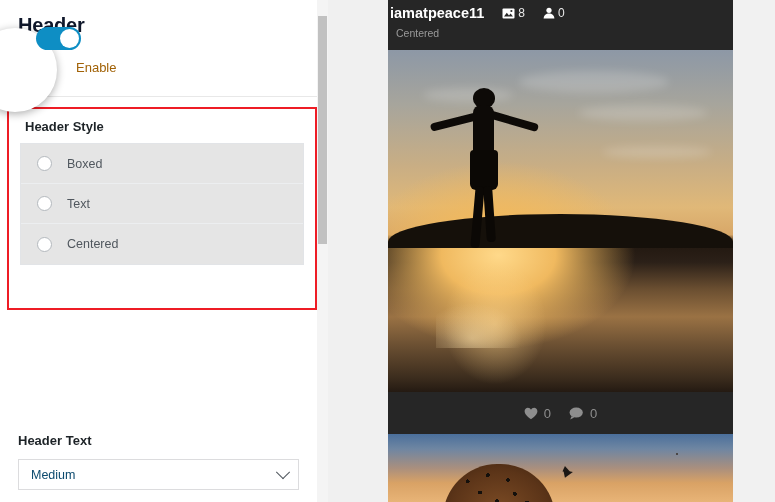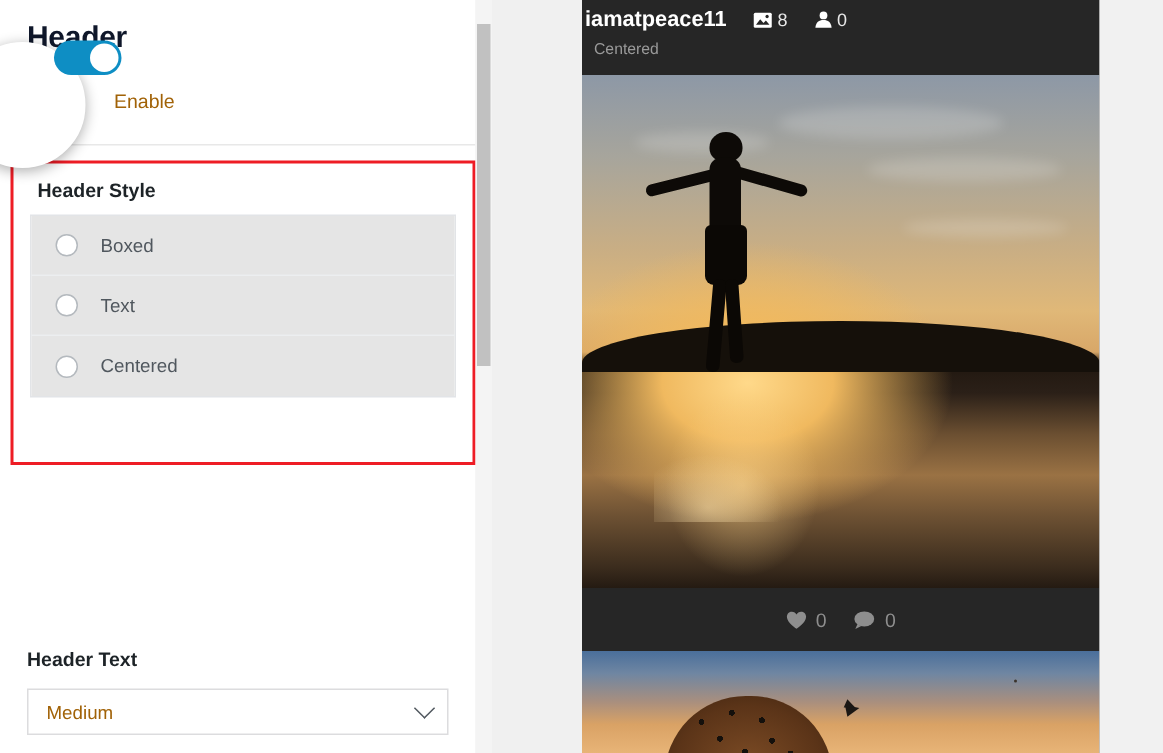--- a/index.html
+++ b/index.html
@@ -140,21 +140,21 @@
   .select-box {
     margin-top: 10px;
     height: 31px;
     border: 1px solid #dcdcde;
     background: #ffffff;
     display: flex; align-items: center;
     padding: 0 10px 0 12px;
     justify-content: space-between;
     cursor: pointer;
   }
-  .select-value { font-size: 12.5px; color: #a16207; }
+  .select-value { font-size: 12.5px; color: #0c4a6e; }
   .chev {
     width: 10px; height: 10px;
     border-right: 1.6px solid #50575e;
     border-bottom: 1.6px solid #50575e;
     transform: rotate(45deg) translate(-2px,-2px);
   }
 
   
   .preview {
     position: absolute;

